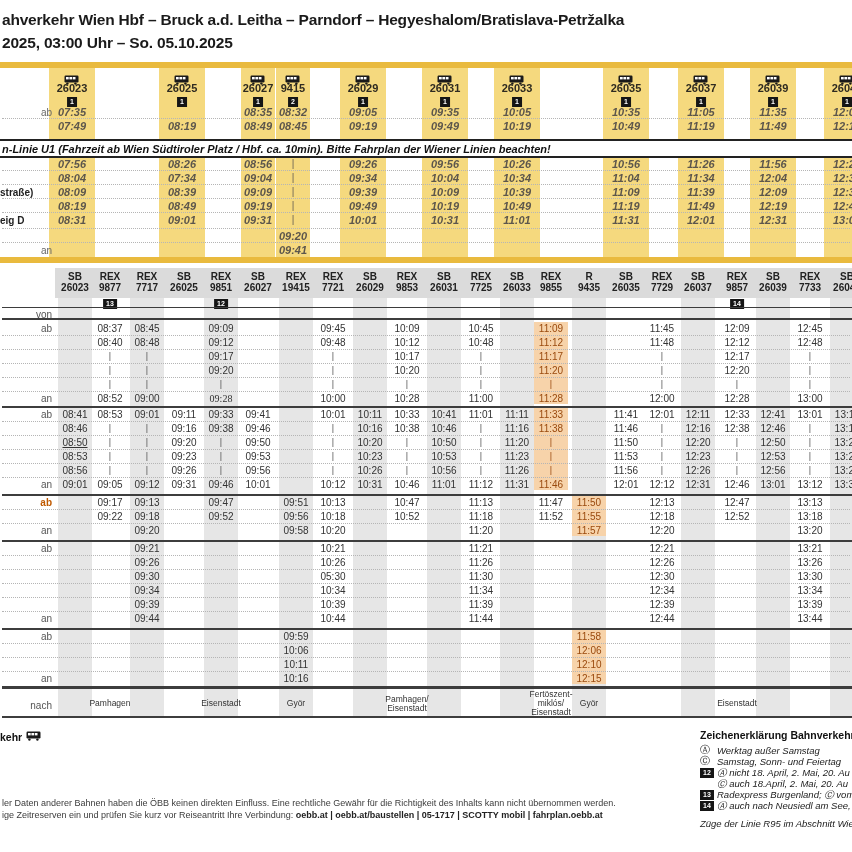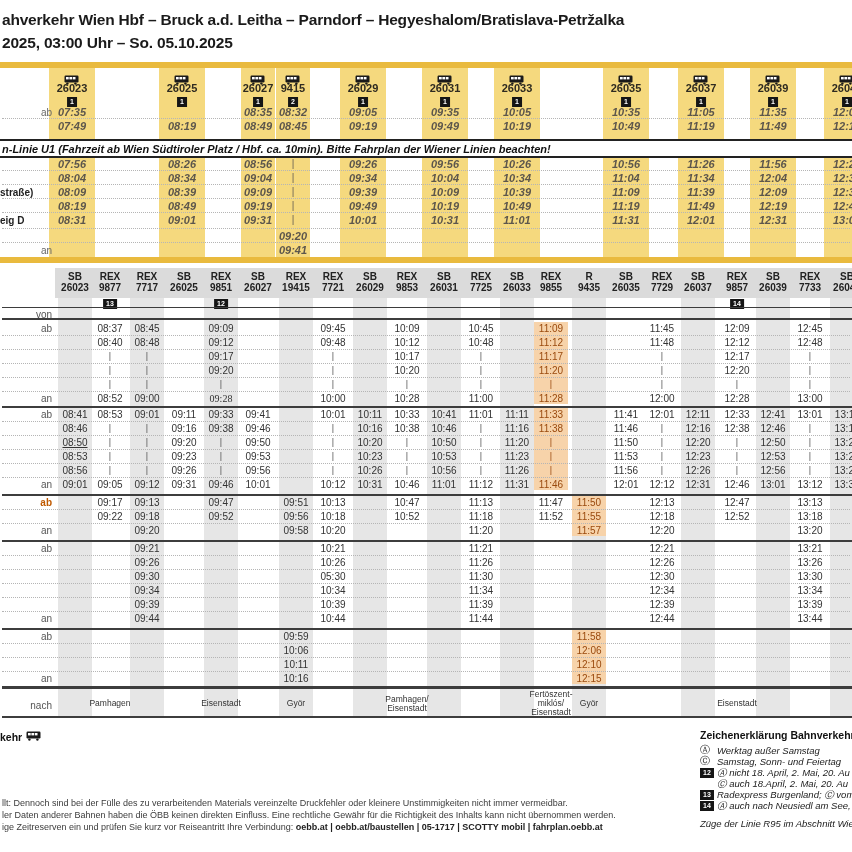--- a/index.html
+++ b/index.html
@@ -211,21 +211,21 @@
       <div class="a buspipe" style="left: 267px; top: 158px; width: 52px; height: 13px;">|</div>
       <div class="a bustime" style="left: 337px; top: 158px; width: 52px; height: 13px;">09:26</div>
       <div class="a bustime" style="left: 419px; top: 158px; width: 52px; height: 13px;">09:56</div>
       <div class="a bustime" style="left: 491px; top: 158px; width: 52px; height: 13px;">10:26</div>
       <div class="a bustime" style="left: 600px; top: 158px; width: 52px; height: 13px;">10:56</div>
       <div class="a bustime" style="left: 675px; top: 158px; width: 52px; height: 13px;">11:26</div>
       <div class="a bustime" style="left: 747px; top: 158px; width: 52px; height: 13px;">11:56</div>
       <div class="a bustime" style="left: 821px; top: 158px; width: 52px; height: 13px;">12:26</div>
       <div class="a dot" style="left: 2px; top: 170px; width: 848px; height: 0px;"></div>
       <div class="a bustime" style="left: 46px; top: 172px; width: 52px; height: 13px;">08:04</div>
-      <div class="a bustime" style="left: 156px; top: 172px; width: 52px; height: 13px;">08:34</div>
+      <div class="a bustime" style="left: 156px; top: 172px; width: 52px; height: 13px;">07:34</div>
       <div class="a bustime" style="left: 232px; top: 172px; width: 52px; height: 13px;">09:04</div>
       <div class="a buspipe" style="left: 267px; top: 172px; width: 52px; height: 13px;">|</div>
       <div class="a bustime" style="left: 337px; top: 172px; width: 52px; height: 13px;">09:34</div>
       <div class="a bustime" style="left: 419px; top: 172px; width: 52px; height: 13px;">10:04</div>
       <div class="a bustime" style="left: 491px; top: 172px; width: 52px; height: 13px;">10:34</div>
       <div class="a bustime" style="left: 600px; top: 172px; width: 52px; height: 13px;">11:04</div>
       <div class="a bustime" style="left: 675px; top: 172px; width: 52px; height: 13px;">11:34</div>
       <div class="a bustime" style="left: 747px; top: 172px; width: 52px; height: 13px;">12:04</div>
       <div class="a bustime" style="left: 821px; top: 172px; width: 52px; height: 13px;">12:34</div>
       <div class="a dot" style="left: 2px; top: 184px; width: 848px; height: 0px;"></div>
@@ -678,20 +678,19 @@
         </div>
         <div class="lrow">
           <span class="lsym"><span class="badgebox">14</span></span>
           <span>Ⓐ auch nach Neusiedl am See,</span>
         </div>
       </div>
     <div class="legend-note">Züge der Linie R95 im Abschnitt Wien</div>
   </div>
 
   <div class="footnotes">
-    <div>llt: Dennoch sind bei der Fülle des zu verarbeitenden Materials vereinzelte Druckfehler oder kleinere Unstimmigkeiten nicht immer vermeidbar.</div>
     <div>ler Daten anderer Bahnen haben die ÖBB keinen direkten Einfluss. Eine rechtliche Gewähr für die Richtigkeit des Inhalts kann nicht übernommen werden.</div>
     <div>
       <span>ige Zeitreserven ein und prüfen Sie kurz vor Reiseantritt Ihre Verbindung:</span>
       <b>oebb.at | oebb.at/baustellen | 05-1717 | SCOTTY mobil | fahrplan.oebb.at</b>
     </div>
   </div>
 </div>
 
 </body></html>

